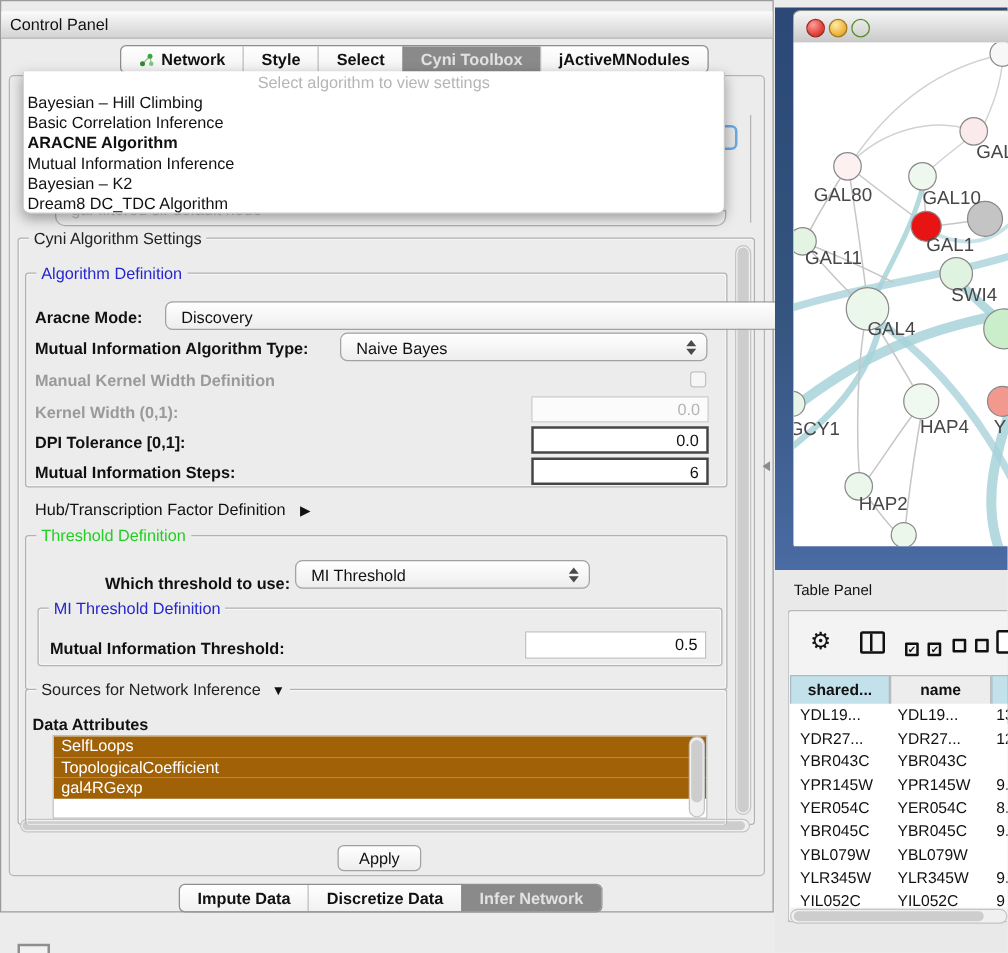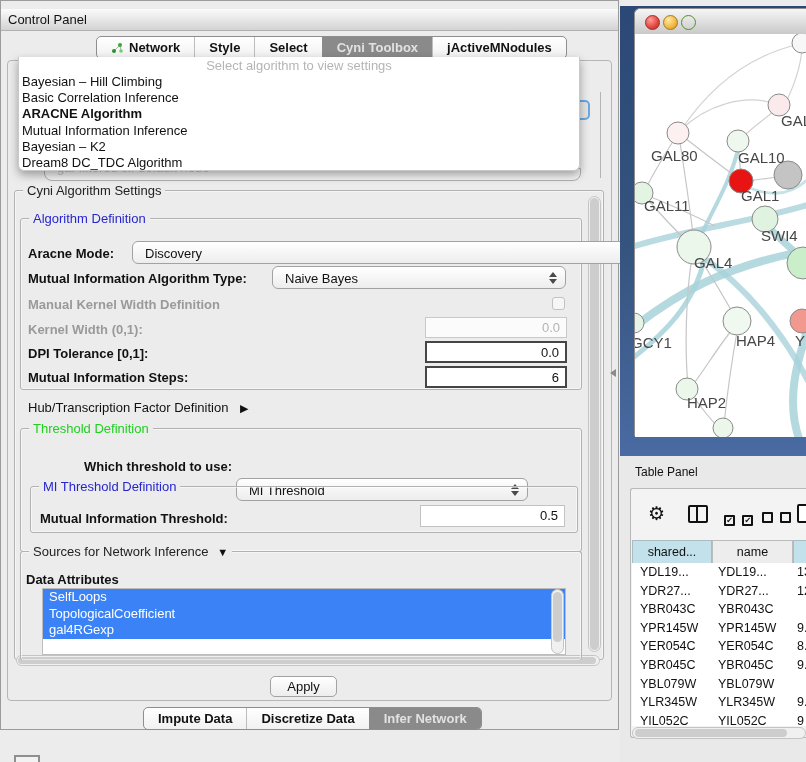--- a/index.html
+++ b/index.html
@@ -53,21 +53,21 @@
   .field.dark{border:2px solid #454545;}
   .field.lite{border:1px solid #c2c2c2;}
   .field.dis{border:1px solid #c9c9c9;background:#fbfbfb;color:#b4b4b4;}
   .cbox{width:13px;height:13px;border:1px solid #c2c2c2;border-radius:3px;background:#f6f6f6;}
   .arrow-glyph{font-size:11px;color:#111;}
   
   .sb-track{background:#f0f0f0;border:1px solid #c4c4c4;border-radius:7px;}
   .sb-thumb{position:absolute;background:#cdcdcd;border-radius:6px;}
   
   .attr-list{background:#fff;border:1px solid #bdbdbd;overflow:hidden;}
-  .attr-row{height:16.5px;line-height:16.5px;font-size:13px;color:#fff;background:#3b82f6;padding-left:6px;white-space:nowrap;}
+  .attr-row{height:16.5px;line-height:16.5px;font-size:13px;color:#fff;background:#a16207;padding-left:6px;white-space:nowrap;}
   
   .btn{border:1px solid #a2a2a2;border-radius:5px;background:linear-gradient(#ffffff,#ededed);
        font-size:13px;color:#111;display:flex;align-items:center;justify-content:center;}
   
   .desktop{left:620px;top:6px;width:186px;height:450px;background:linear-gradient(180deg,#2b4876 0%,#35547f 55%,#4a6ba3 100%);}
   .net-window{left:634px;top:8px;width:172px;height:428px;background:#fff;border:1px solid #8f8f8f;border-right:none;border-radius:6px 0 0 0;}
   .net-titlebar{left:0;top:0;width:172px;height:25px;background:linear-gradient(#f6f6f6,#c9c9c9);
                 border-bottom:1px solid #9a9a9a;border-radius:6px 0 0 0;position:absolute;}
   .light{position:absolute;top:6px;width:13px;height:13px;border-radius:50%;}
   .light.red{background:radial-gradient(circle at 35% 30%,#ff9d97,#e2453e 60%,#b03028);border:1px solid #9c2b24;}
@@ -77,21 +77,21 @@
   
   .tp-region{left:620px;top:456px;width:186px;height:306px;background:#e9e9e9;}
   .tp-title{left:635px;top:465px;font-size:12px;color:#111;}
   .tp-panel{left:630px;top:488px;width:176px;height:250px;background:#f3f3f3;border:1px solid #b8b8b8;border-right:none;border-radius:3px 0 0 3px;}
   .gear{font-size:19px;color:#111;line-height:1;}
   .split-icon{width:20px;height:18px;border:2px solid #111;border-radius:2px;}
   .split-icon div{width:50%;height:100%;border-right:2px solid #111;box-sizing:border-box;}
   .cb-sm{width:11px;height:11px;border:2px solid #111;border-radius:1px;display:inline-block;box-sizing:border-box;
          font-size:8px;line-height:8px;text-align:center;color:#111;font-weight:bold;}
   .doc-part{width:14px;height:19px;border:2px solid #111;border-radius:2px;background:#fff;}
-  .th-cell{height:39px;line-height:23px;text-align:center;font-size:12.5px;color:#111;border:1px solid #a9bcc3;}
+  .th-cell{height:39px;line-height:23px;text-align:center;font-size:12.5px;color:#111;border:1px solid #a9bcc3;font-weight:bold;}
   .th-blue{background:#c3e1eb;}
   .th-gray{background:#ededed;border-color:#bcbcbc;}
   .tbody{background:#fff;overflow:hidden;}
   .trow{height:18.6px;line-height:18.6px;font-size:12.5px;color:#111;position:relative;white-space:nowrap;}
   .trow span{position:absolute;top:0;}
   
   .divider-arrow{width:0;height:0;border-top:4px solid transparent;border-bottom:4px solid transparent;border-right:6px solid #8b8b8b;}
   .corner-icon{left:14px;top:755px;width:26px;height:12px;border:2px solid #8f8f8f;background:#f2f2f2;}
   svg text{font-family:"Liberation Sans","DejaVu Sans",sans-serif;}
 </style>
@@ -189,21 +189,21 @@
 
 <div class="abs plain" style="left:28px;top:400px;">
   <span>Hub/Transcription Factor Definition</span>
   <span class="arrow-glyph" style="margin-left:8px;">▶</span>
 </div>
 
 <div class="abs group" style="left:20px;top:428px;width:562px;height:124px;">
   <span class="legend green">Threshold Definition</span>
 </div>
 <div class="abs lbl" style="left:84px;top:459px;">Which threshold to use:</div>
-<div class="abs combo" style="left:236px;top:478px;width:292px;">
+<div class="abs combo" style="left:236px;top:448px;width:236px;">
   <span class="val">MI Threshold</span>
   <span class="stepper">
       <span class="tri-up"></span>
       <span class="tri-dn"></span>
     </span>
 </div>
 <div class="abs group" style="left:30px;top:486px;width:548px;height:47px;">
   <span class="legend blue">MI Threshold Definition</span>
 </div>
 <div class="abs lbl" style="left:40px;top:511px;">Mutual Information Threshold:</div>

